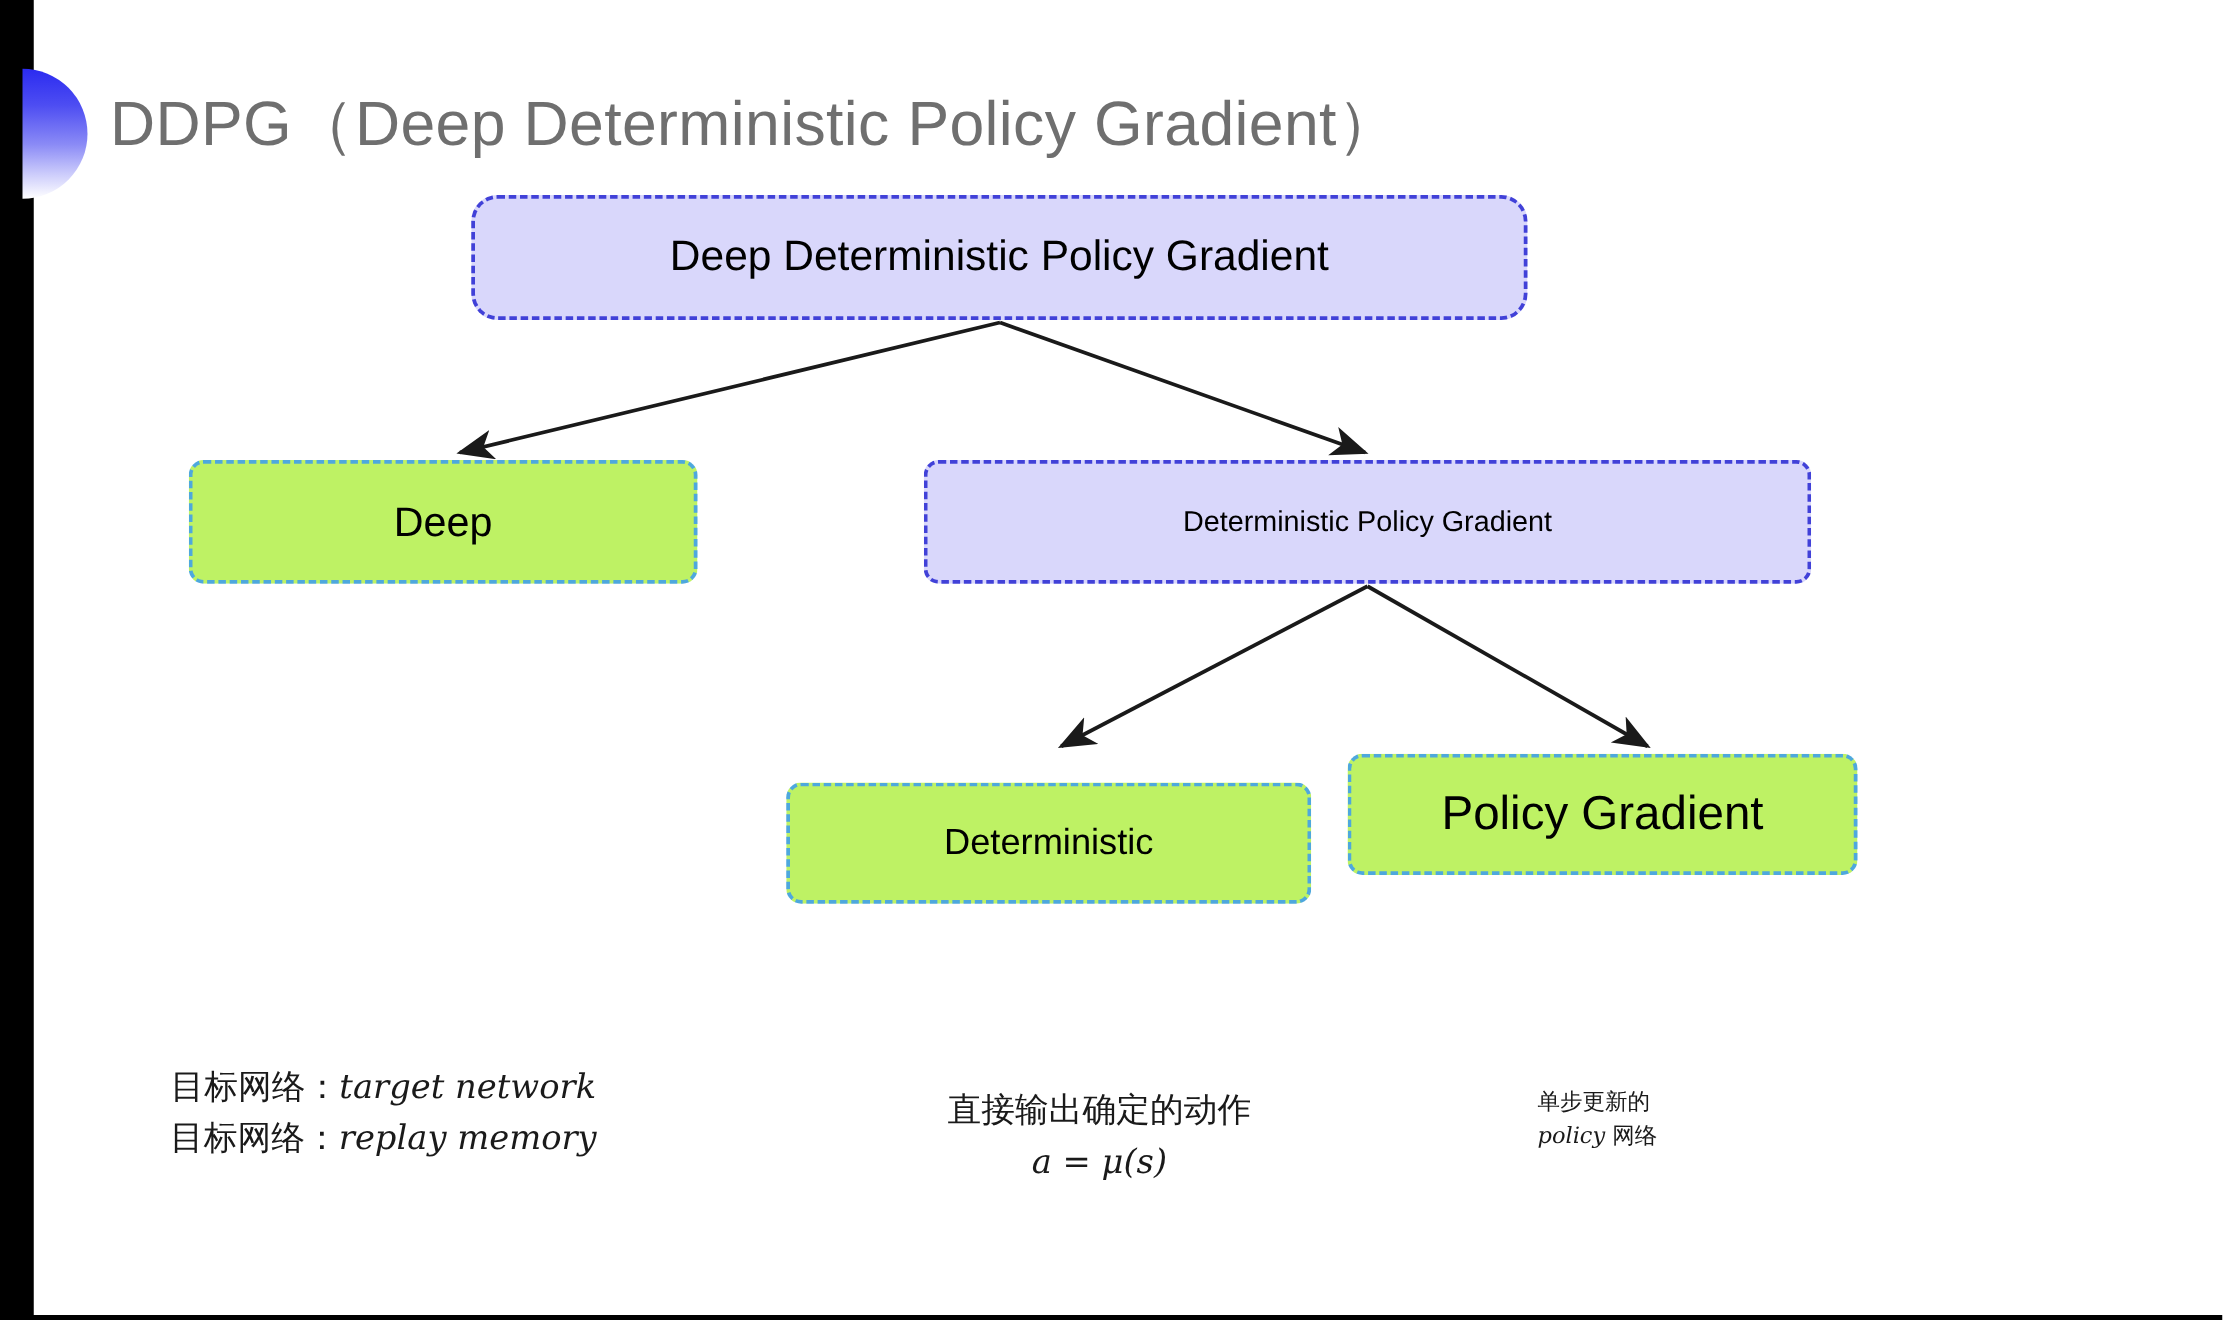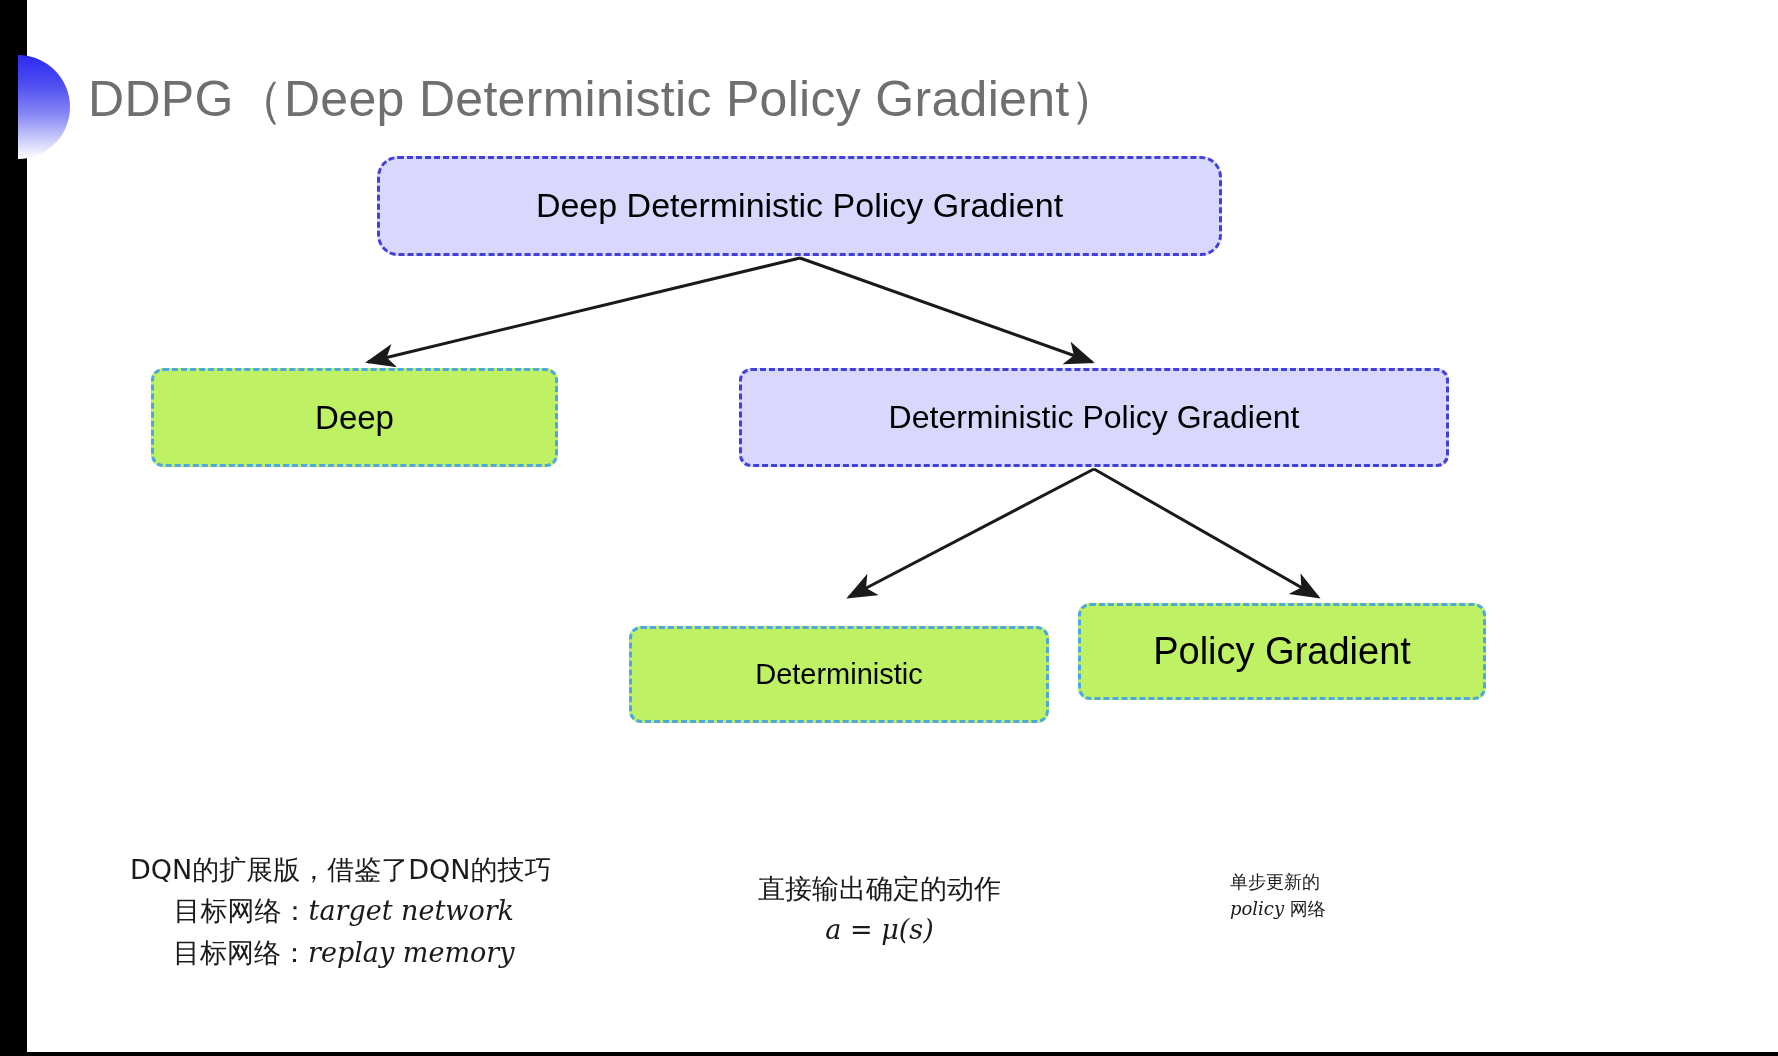--- a/index.html
+++ b/index.html
@@ -80,21 +80,21 @@
     background: #d9d7fb;
     border: 3px dashed #4141d8;
   }
   .node.blue {
     background: #bef264;
     border: 3px dashed #4ea8dd;
   }
 
   #node-root      { left: 377px;  top: 156px; width: 845px; height: 100px;  font-size: 34px; border-radius: 21px; }
   #node-deep      { left: 151px;  top: 368px; width: 407px; height: 99px;   font-size: 33px; }
-  #node-dpg       { left: 739px;  top: 368px; width: 710px; height: 99px;   font-size: 32px; }
+  #node-dpg       { left: 739px;  top: 368px; width: 710px; height: 99px;   font-size: 23px; }
   #node-det       { left: 629px;  top: 626px; width: 420px; height: 97px;   font-size: 29px; }
   #node-pg        { left: 1078px; top: 603px; width: 408px; height: 97px;   font-size: 38px; }
 
   
   #connectors {
     position: absolute;
     left: 0; top: 0;
     width: 1778px;
     height: 1056px;
     pointer-events: none;
@@ -170,21 +170,20 @@
 
   <div class="node blue" id="node-deep">Deep</div>
 
   <div class="node purple" id="node-dpg">Deterministic Policy Gradient</div>
 
   <div class="node blue" id="node-det">Deterministic</div>
 
   <div class="node blue" id="node-pg">Policy Gradient</div>
 
   <div class="annot" id="annot-deep">
-    <span class="row cjk">DQN的扩展版，借鉴了DQN的技巧</span>
     <span class="row indent">
       <span class="cjk">目标网络：</span><span class="mathit">target network</span>
     </span>
     <span class="row indent">
       <span class="cjk">目标网络：</span><span class="mathit">replay memory</span>
     </span>
   </div>
 
   <div class="annot" id="annot-det">
     <span class="row cjk">直接输出确定的动作</span>

